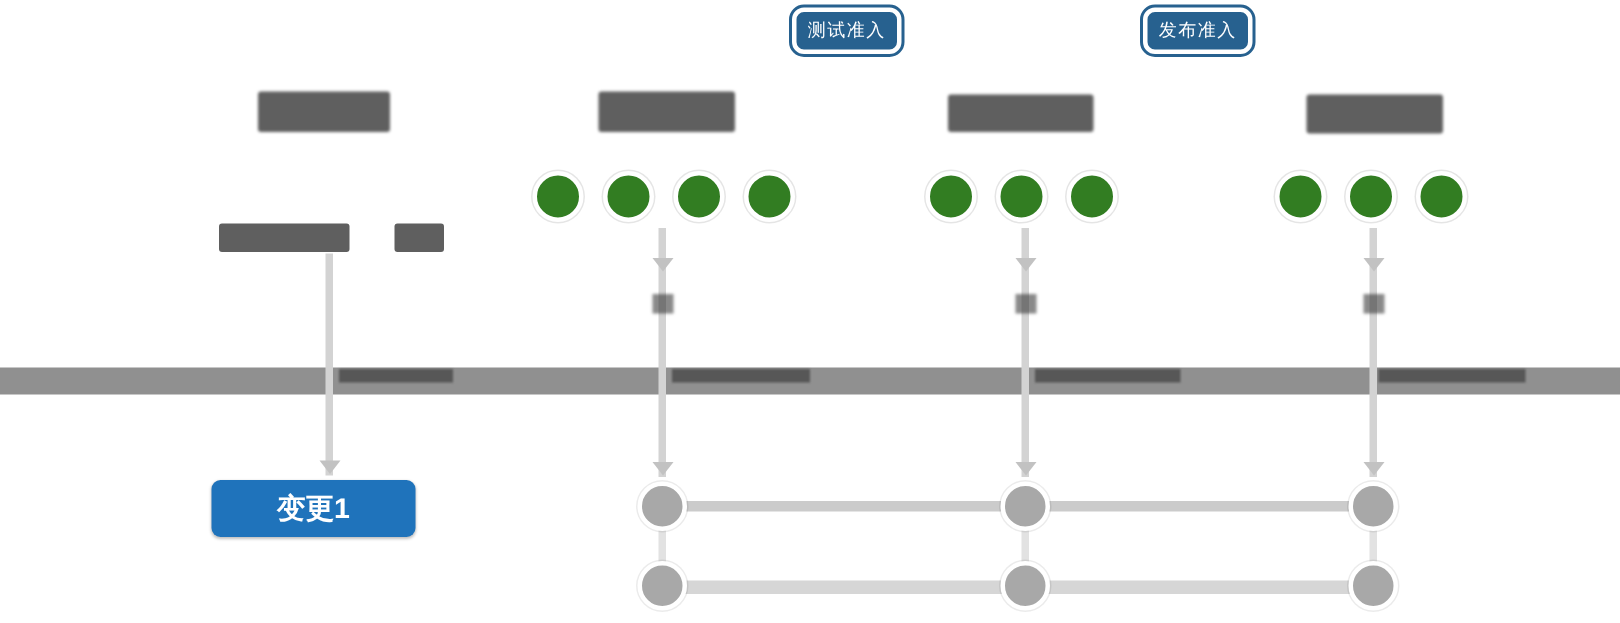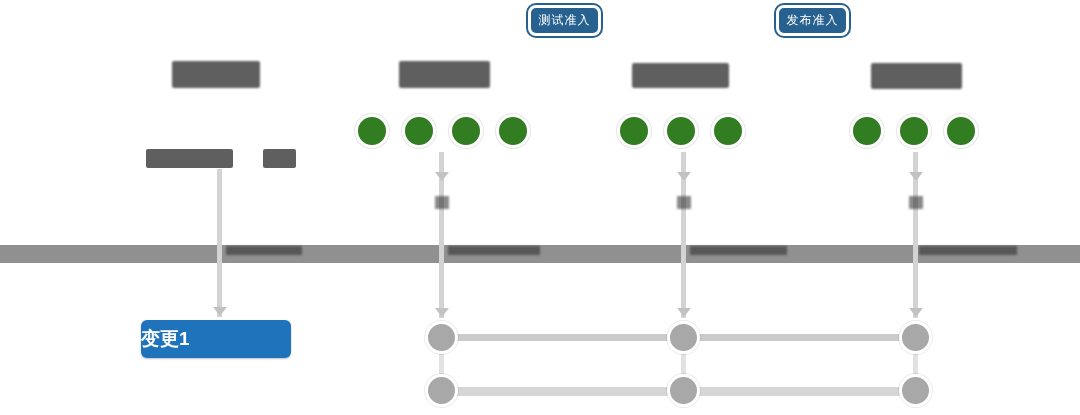--- a/index.html
+++ b/index.html
@@ -29,23 +29,23 @@
     position:absolute;width:0;height:0;z-index:4;
     border-left:7px solid transparent;border-right:7px solid transparent;
     border-top:9px solid #c2c2c2;
   }
   .line-glyph{position:absolute;width:14px;height:13px;background:rgba(40,40,40,0.55);filter:blur(1px);z-index:4;}
   
   .band{position:absolute;left:0;top:245px;width:1080px;height:18px;background:var(--band,#909090);z-index:1;}
   .band-text{position:absolute;top:246px;height:9px;background:rgba(30,30,30,0.5);filter:blur(0.8px);z-index:2;}
   
   .change-btn{
-    position:absolute;left:141px;top:320px;width:150px;height:38px;
+    position:absolute;left:141px;top:320px;width:136px;height:38px;
     background:var(--change-button,#1f73bb);border:none;border-radius:6px;
-    color:#ffffff;font-size:19px;font-weight:bold;display:flex;align-items:center;
+    color:#ffffff;font-size:19px;font-weight:bold;display:flex;align-items:center;justify-content:center;
     cursor:pointer;z-index:5;box-shadow:0 1px 2px rgba(0,0,0,0.25);
   }
   
   .node{
     position:absolute;width:27px;height:27px;border-radius:50%;
     background:var(--node-gray,#a8a8a8);border:3px solid #ffffff;
     box-shadow:0 0 0 1px rgba(0,0,0,0.08);z-index:5;
   }
   .hline{position:absolute;background:#cccccc;z-index:2;}
   .stub{position:absolute;width:5px;background:#e2e2e2;z-index:2;}
@@ -57,21 +57,21 @@
   }
 </style>
 </head>
 <body>
 
 <div id="canvas">
 
   <div class="gate-btn" style="left:528px;">
     <span>测试准入</span>
   </div>
-  <div class="gate-btn" style="left:762px;margin-left:14px;">
+  <div class="gate-btn" style="left:762px;">
     <span>发布准入</span>
   </div>
 
   <div class="redact" style="left:172px;top:61px;width:88px;height:27px;"></div>
   <div class="redact" style="left:399px;top:61px;width:91px;height:27px;"></div>
   <div class="redact" style="left:632px;top:63px;width:97px;height:25px;"></div>
   <div class="redact" style="left:871px;top:63px;width:91px;height:26px;"></div>
 
   <div class="redact" style="left:146px;top:149px;width:87px;height:19px;filter:blur(0.5px);"></div>
   <div class="redact" style="left:263px;top:149px;width:33px;height:19px;filter:blur(0.5px);"></div>

